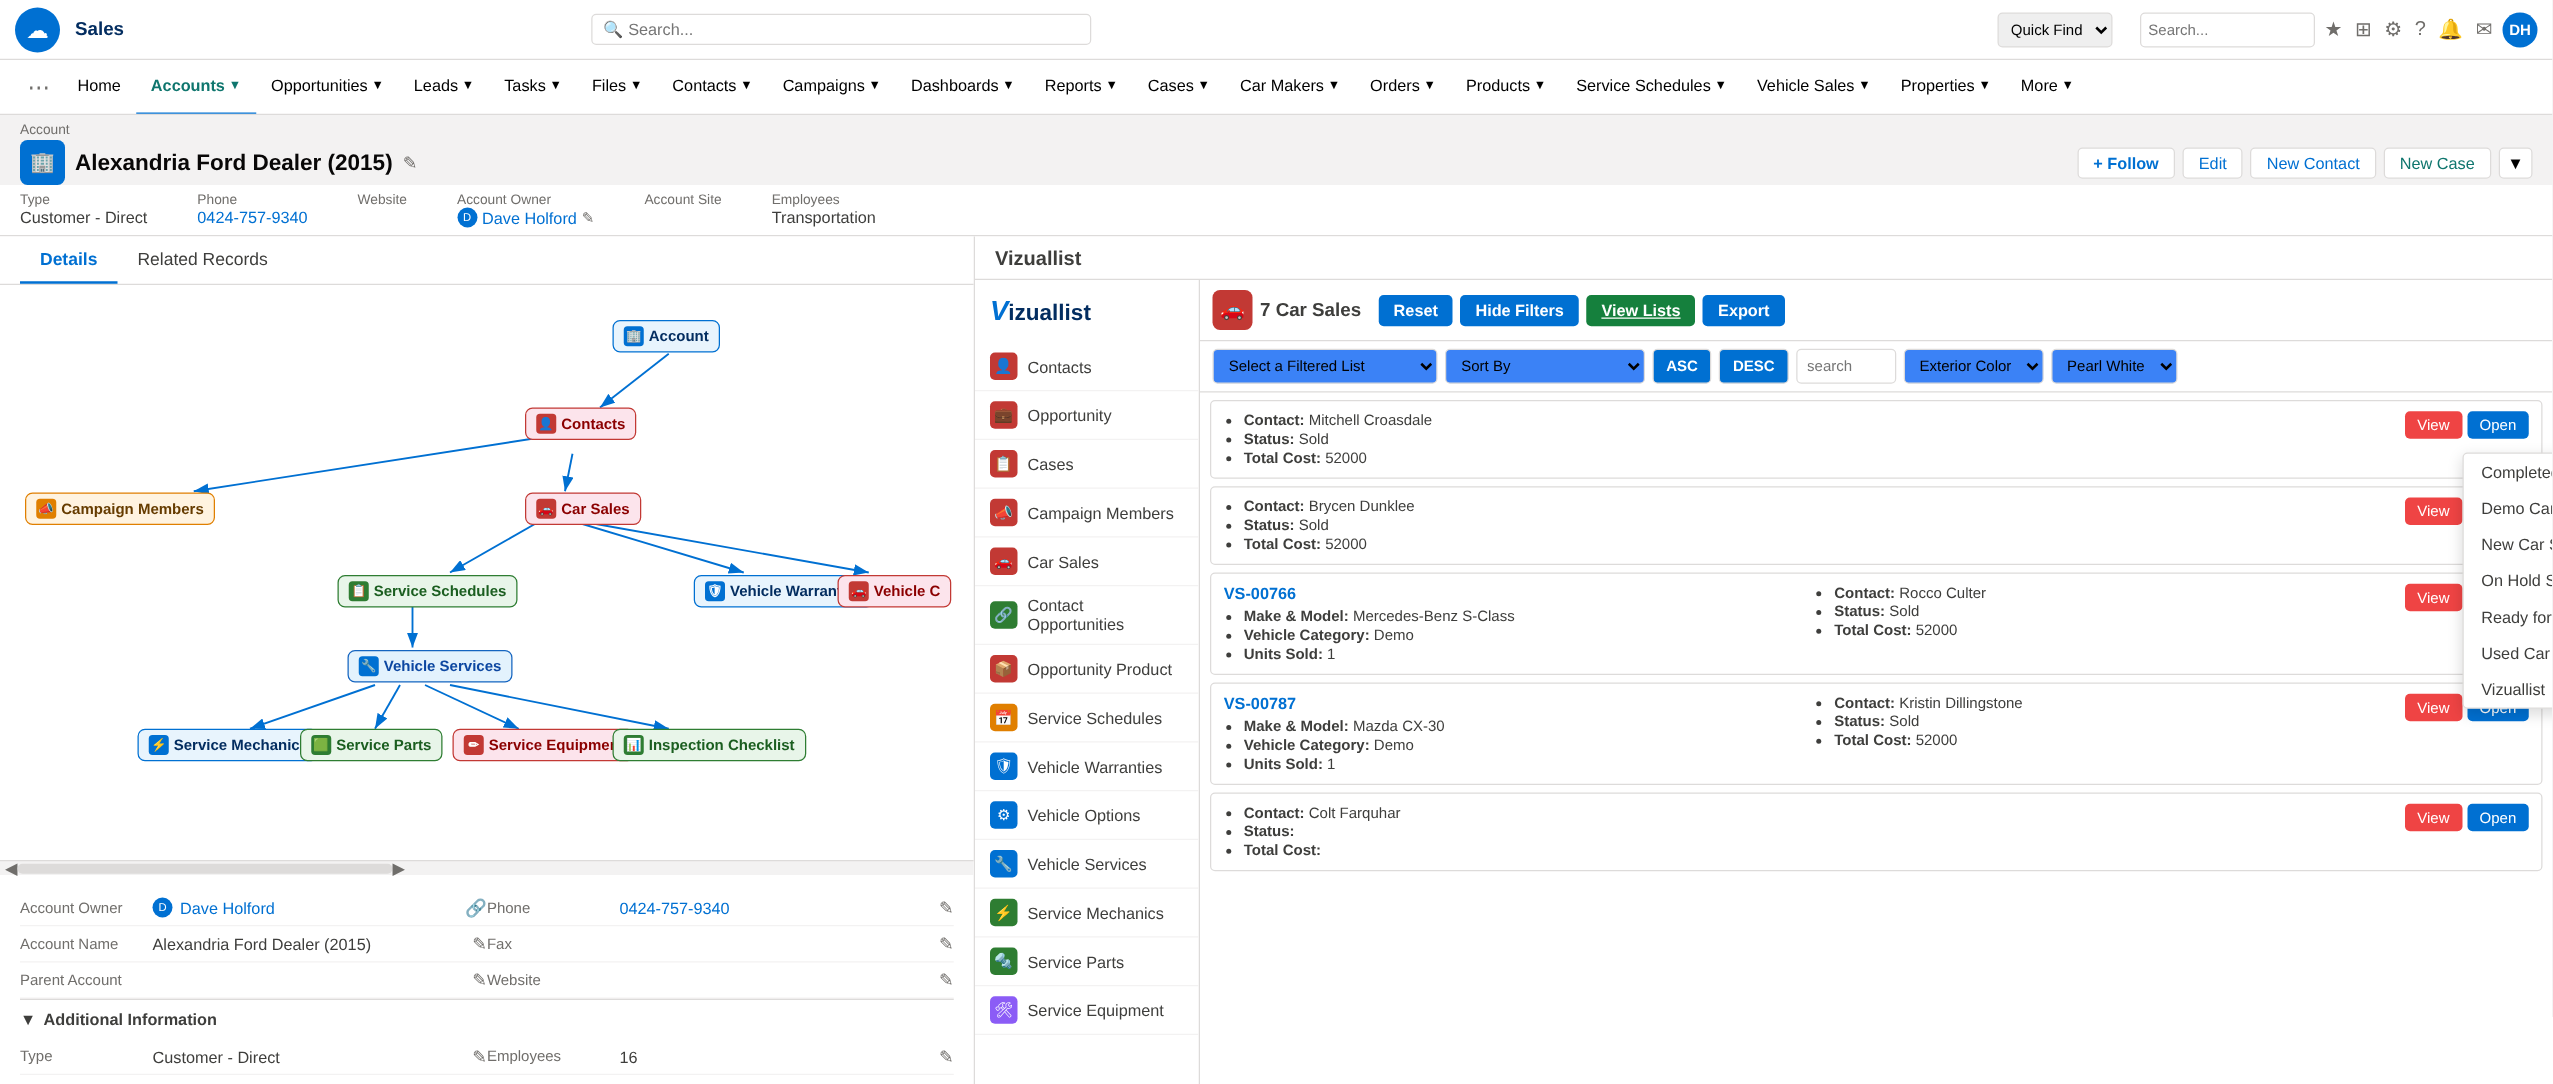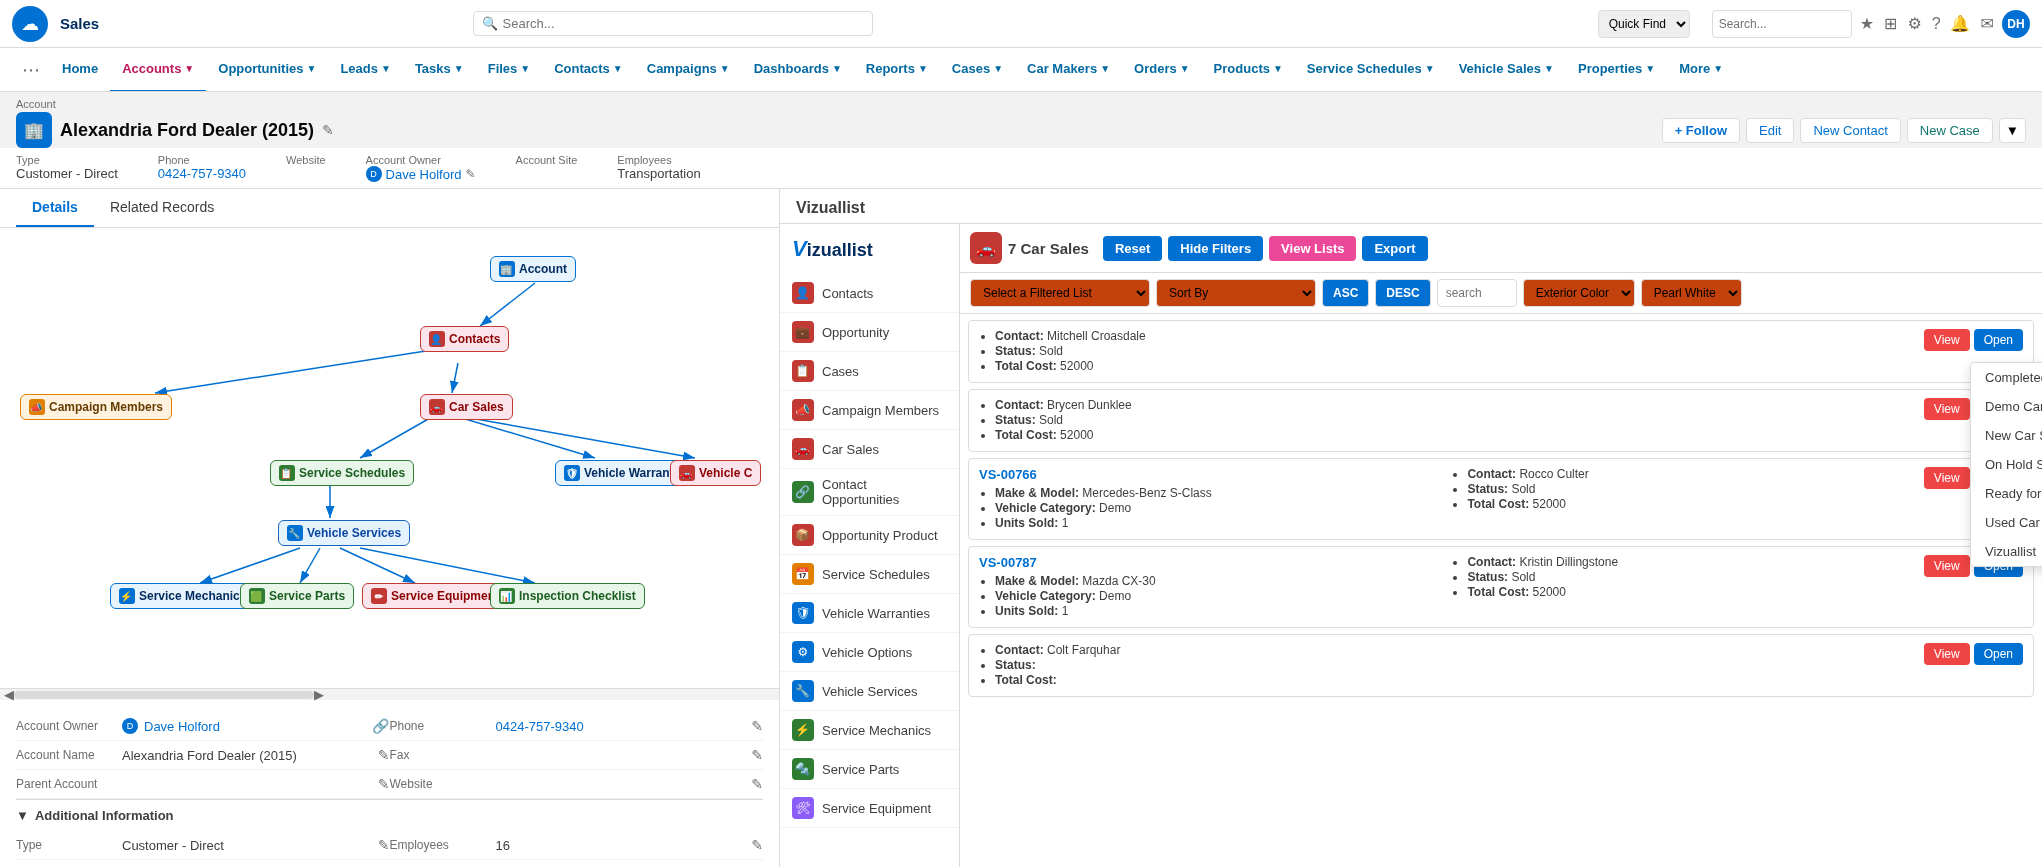--- a/index.html
+++ b/index.html
@@ -87,28 +87,27 @@
       padding: 0 12px;
       gap: 0;
       overflow: hidden;
     }
     .app-nav-item {
       padding: 0 12px;
       height: 44px;
       display: flex;
       align-items: center;
       font-size: 13px;
-      color: #0369a1;
+      color: #000000;
       cursor: pointer;
       border-bottom: 2px solid transparent;
       white-space: nowrap;
-      font-weight: bold;
     }
     .app-nav-item.active {
-      color: #be185d;
+      color: #0f766e;
       border-bottom: 2px solid #0070d2;
       font-weight: 600;
     }
     .app-nav-item .caret { margin-left: 3px; font-size: 10px; }
     .app-nav-dots {
       font-size: 18px;
       color: #706e6b;
       padding: 0 10px;
       cursor: pointer;
     }
@@ -399,37 +398,37 @@
     .btn-reset, .btn-hide-filters, .btn-view-lists, .btn-export {
       padding: 5px 12px;
       border-radius: 4px;
       border: none;
       cursor: pointer;
       font-size: 13px;
       font-weight: 600;
     }
     .btn-reset { background: #0070d2; color: #fff; }
     .btn-hide-filters { background: #0070d2; color: #fff; }
-    .btn-view-lists { background: #ec4899; color: #fff; }
+    .btn-view-lists { background: #15803d; color: #fff; text-decoration: underline; }
     .btn-export { background: #0070d2; color: #fff; }
 
     .viz-filters {
       display: flex;
       align-items: center;
       padding: 6px 10px;
       gap: 6px;
       border-bottom: 1px solid #dddbda;
       flex-wrap: wrap;
     }
     .viz-select {
       border: 1px solid #dddbda;
       border-radius: 4px;
       padding: 4px 8px;
       font-size: 12px;
-      background: #c2410c;
+      background: #3b82f6;
       cursor: pointer;
       height: 28px;
     }
     .viz-asc-btn, .viz-desc-btn {
       padding: 4px 10px;
       border: 1px solid #dddbda;
       border-radius: 4px;
       background: #0070d2;
       color: #fff;
       font-size: 12px;

